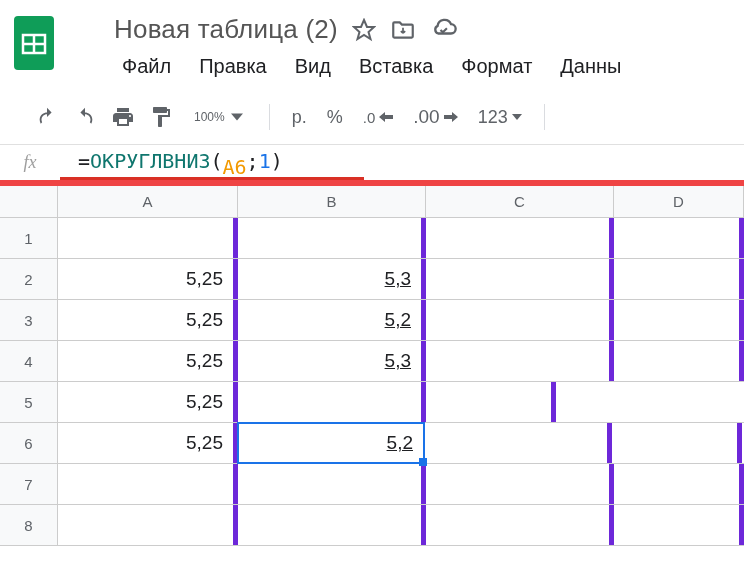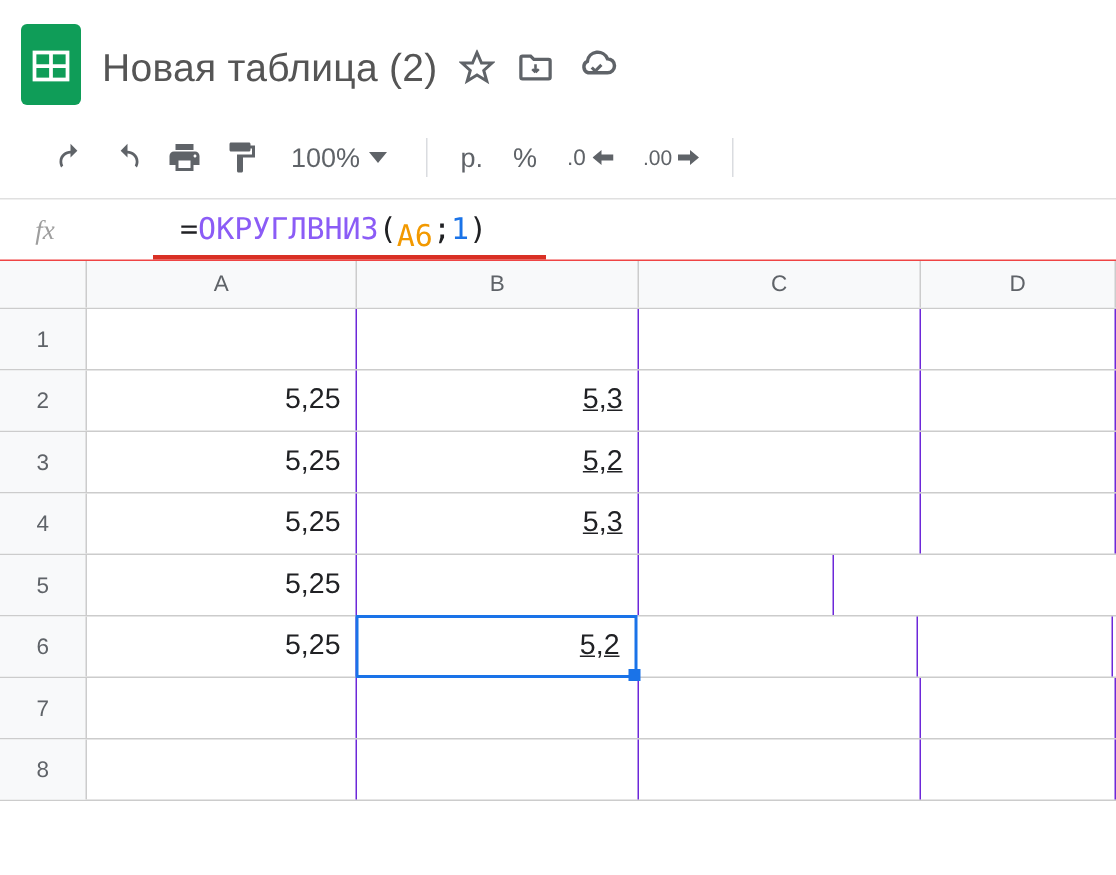--- a/index.html
+++ b/index.html
@@ -1,55 +1,55 @@
 <!DOCTYPE html>
 <html><head>
 <meta charset="utf-8">
 <style>
   * { box-sizing: border-box; margin: 0; padding: 0; }
   body { font-family: Arial, sans-serif; background: #fff; width: 744px; height: 583px; overflow: hidden; color: #202124; }
   
-  .header { display: flex; align-items: center; padding: 8px 0 0 8px; }
+  .header { display: flex; align-items: flex-start; padding: 8px 0 0 8px; gap: 46px; }
   .app-icon { width: 52px; height: 70px; display: flex; align-items: center; justify-content: center; flex-shrink: 0; }
   .app-icon svg { width: 40px; height: 54px; }
   .title-area { flex: 1; padding-left: 8px; }
   .title-row { display: flex; align-items: center; gap: 14px; padding: 6px 0 2px; }
   .doc-title { font-size: 26px; color: #555; font-weight: 400; letter-spacing: 0.2px; }
   .title-icon { color: #5f6368; display: flex; align-items: center; cursor: pointer; }
   .menubar { display: flex; gap: 12px; padding: 6px 0 10px; font-size: 20px; color: #202124; }
   .menu-item { padding: 2px 8px; cursor: pointer; }
 
   .toolbar { display: flex; align-items: center; padding: 10px 16px 10px 30px; gap: 4px; }
   .tool-btn { width: 34px; height: 34px; display: flex; align-items: center; justify-content: center; color: #5f6368; cursor: pointer; border-radius: 4px; }
   .tool-sep { width: 1px; height: 26px; background: #dadce0; margin: 0 10px; }
-  .zoom { display: flex; align-items: center; font-size: 18px; color: #5f6368; padding: 0 12px; cursor: pointer; gap: 6px; }
+  .zoom { display: flex; align-items: center; font-size: 12px; color: #5f6368; padding: 0 12px; cursor: pointer; gap: 6px; }
   .fmt-btn { padding: 0 8px; height: 34px; display: flex; align-items: center; font-size: 18px; color: #5f6368; cursor: pointer; gap: 4px; }
 
-  .formula-bar { display: flex; align-items: center; border-top: 1px solid #e0e0e0; border-bottom: 1px solid #ef4444; height: 42px; gap: 42px; }
+  .formula-bar { display: flex; align-items: center; border-top: 1px solid #e0e0e0; border-bottom: 6px solid #ef4444; height: 42px; }
   .fx-label { width: 60px; text-align: center; font-style: italic; color: #9e9e9e; font-size: 18px; font-family: Georgia, serif; }
   .fx-input { flex: 1; padding: 0 18px; font-size: 20px; font-family: 'Consolas', monospace; height: 100%; display:flex; align-items:center; border-bottom: 3px solid #d93025; margin-right: 380px; }
   .fx-black { color: #202124; }
-  .fx-func { color: #8b5cf6; }
+  .fx-func { color: #0f766e; }
   .fx-paren { color: #202124; }
   .fx-ref { color: #f29900; margin-top: 11px; }
   .fx-sep { color: #202124; }
   .fx-num { color: #1a73e8; }
 
   .grid { position: relative; }
   .col-headers { display: flex; height: 32px; border-bottom: 1px solid #ccc; }
   .corner { width: 58px; border-right: 1px solid #ccc; background: #f8f9fa; }
   .col-h { border-right: 1px solid #ccc; background: #f8f9fa; display: flex; align-items: center; justify-content: center; font-size: 15px; color: #5f6368; }
   .col-A { width: 180px; }
   .col-B { width: 188px; }
   .col-C { width: 188px; }
   .col-D { width: 130px; }
 
   .row { display: flex; height: 41px; border-bottom: 1px solid #ccc; }
   .row-h { width: 58px; border-right: 1px solid #ccc; background: #f8f9fa; display: flex; align-items: center; justify-content: center; font-size: 15px; color: #5f6368; }
-  .cell { border-right: 1px solid #6d28d9; display: flex; align-items: center; justify-content: flex-end; padding: 0 10px; font-size: 19px; color: #202124; position: relative; }
+  .cell { border-right: 5px solid #6d28d9; display: flex; align-items: center; justify-content: flex-end; padding: 0 10px; font-size: 19px; color: #202124; position: relative; }
   .cell.col-A { width: 180px; }
   .cell.col-B { width: 188px; text-decoration: underline; }
   .cell.col-C { width: 188px; }
   .cell.col-D { width: 130px; }
 
   .active-cell { border: 2px solid #1a73e8; z-index: 2; margin: -1px; }
   .active-handle { position: absolute; right: -4px; bottom: -4px; width: 8px; height: 8px; background: #1a73e8; }
 </style>
 </head>
 <body>
@@ -77,20 +77,28 @@
             <path d="M12 10v5m0 0l-2-2m2 2l2-2" stroke-width="1.6"></path>
           </svg>
       </span>
       <span class="title-icon">
         <svg width="28" height="28" viewBox="0 0 24 24" fill="none" stroke="#5f6368" stroke-width="2">
             <path d="M18 15a4 4 0 000-8 6 6 0 00-11.5 1.5A3.5 3.5 0 007 15h11z"></path>
             <path d="M9 12l2 2 3.5-3.5" stroke-width="1.8"></path>
           </svg>
       </span>
     </div>
+    <div class="menubar">
+      <span class="menu-item">Файл</span>
+      <span class="menu-item">Правка</span>
+      <span class="menu-item">Вид</span>
+      <span class="menu-item">Вставка</span>
+      <span class="menu-item">Формат</span>
+      <span class="menu-item">Данны</span>
+    </div>
   </div>
 </div>
 
 <div class="toolbar">
   <div class="tool-btn">
     <svg width="22" height="22" viewBox="0 0 24 24" fill="#5f6368">
         <path d="M12 5V2L7 7l5 5V9c3.3 0 6 2.7 6 6 0 1-.3 2-.7 2.8l1.5 1.5C19.5 18 20 16.6 20 15c0-5.5-4.5-8-8-8z" transform="scale(-1,1) translate(-24,0)"></path>
       </svg>
   </div>
   <div class="tool-btn">
@@ -121,23 +129,29 @@
   <div class="fmt-btn">
       <span>%</span>
     </div>
   <div class="fmt-btn">
     <span style="font-size:15px;">.0</span>
     <svg width="14" height="10" viewBox="0 0 14 10">
         <path d="M6 0L0 5l6 5V7h8V3H6z" fill="#5f6368"></path>
       </svg>
   </div>
   <div class="fmt-btn">
-    <span style="font-size:14px;">.00</span>
+    <span style="font-size:19px;">.00</span>
     <svg width="14" height="10" viewBox="0 0 14 10">
         <path d="M8 0l6 5-6 5V7H0V3h8z" fill="#5f6368"></path>
+      </svg>
+  </div>
+  <div class="fmt-btn">
+    <span>123</span>
+    <svg width="10" height="8" viewBox="0 0 10 6">
+        <path d="M0 0l5 6 5-6z" fill="#5f6368"></path>
       </svg>
   </div>
   <div class="tool-sep"></div>
 </div>
 
 <div class="formula-bar">
   <div class="fx-label">fx</div>
   <div class="fx-input">
     <span class="fx-black">=</span>
       <span class="fx-func">ОКРУГЛВНИЗ</span>

